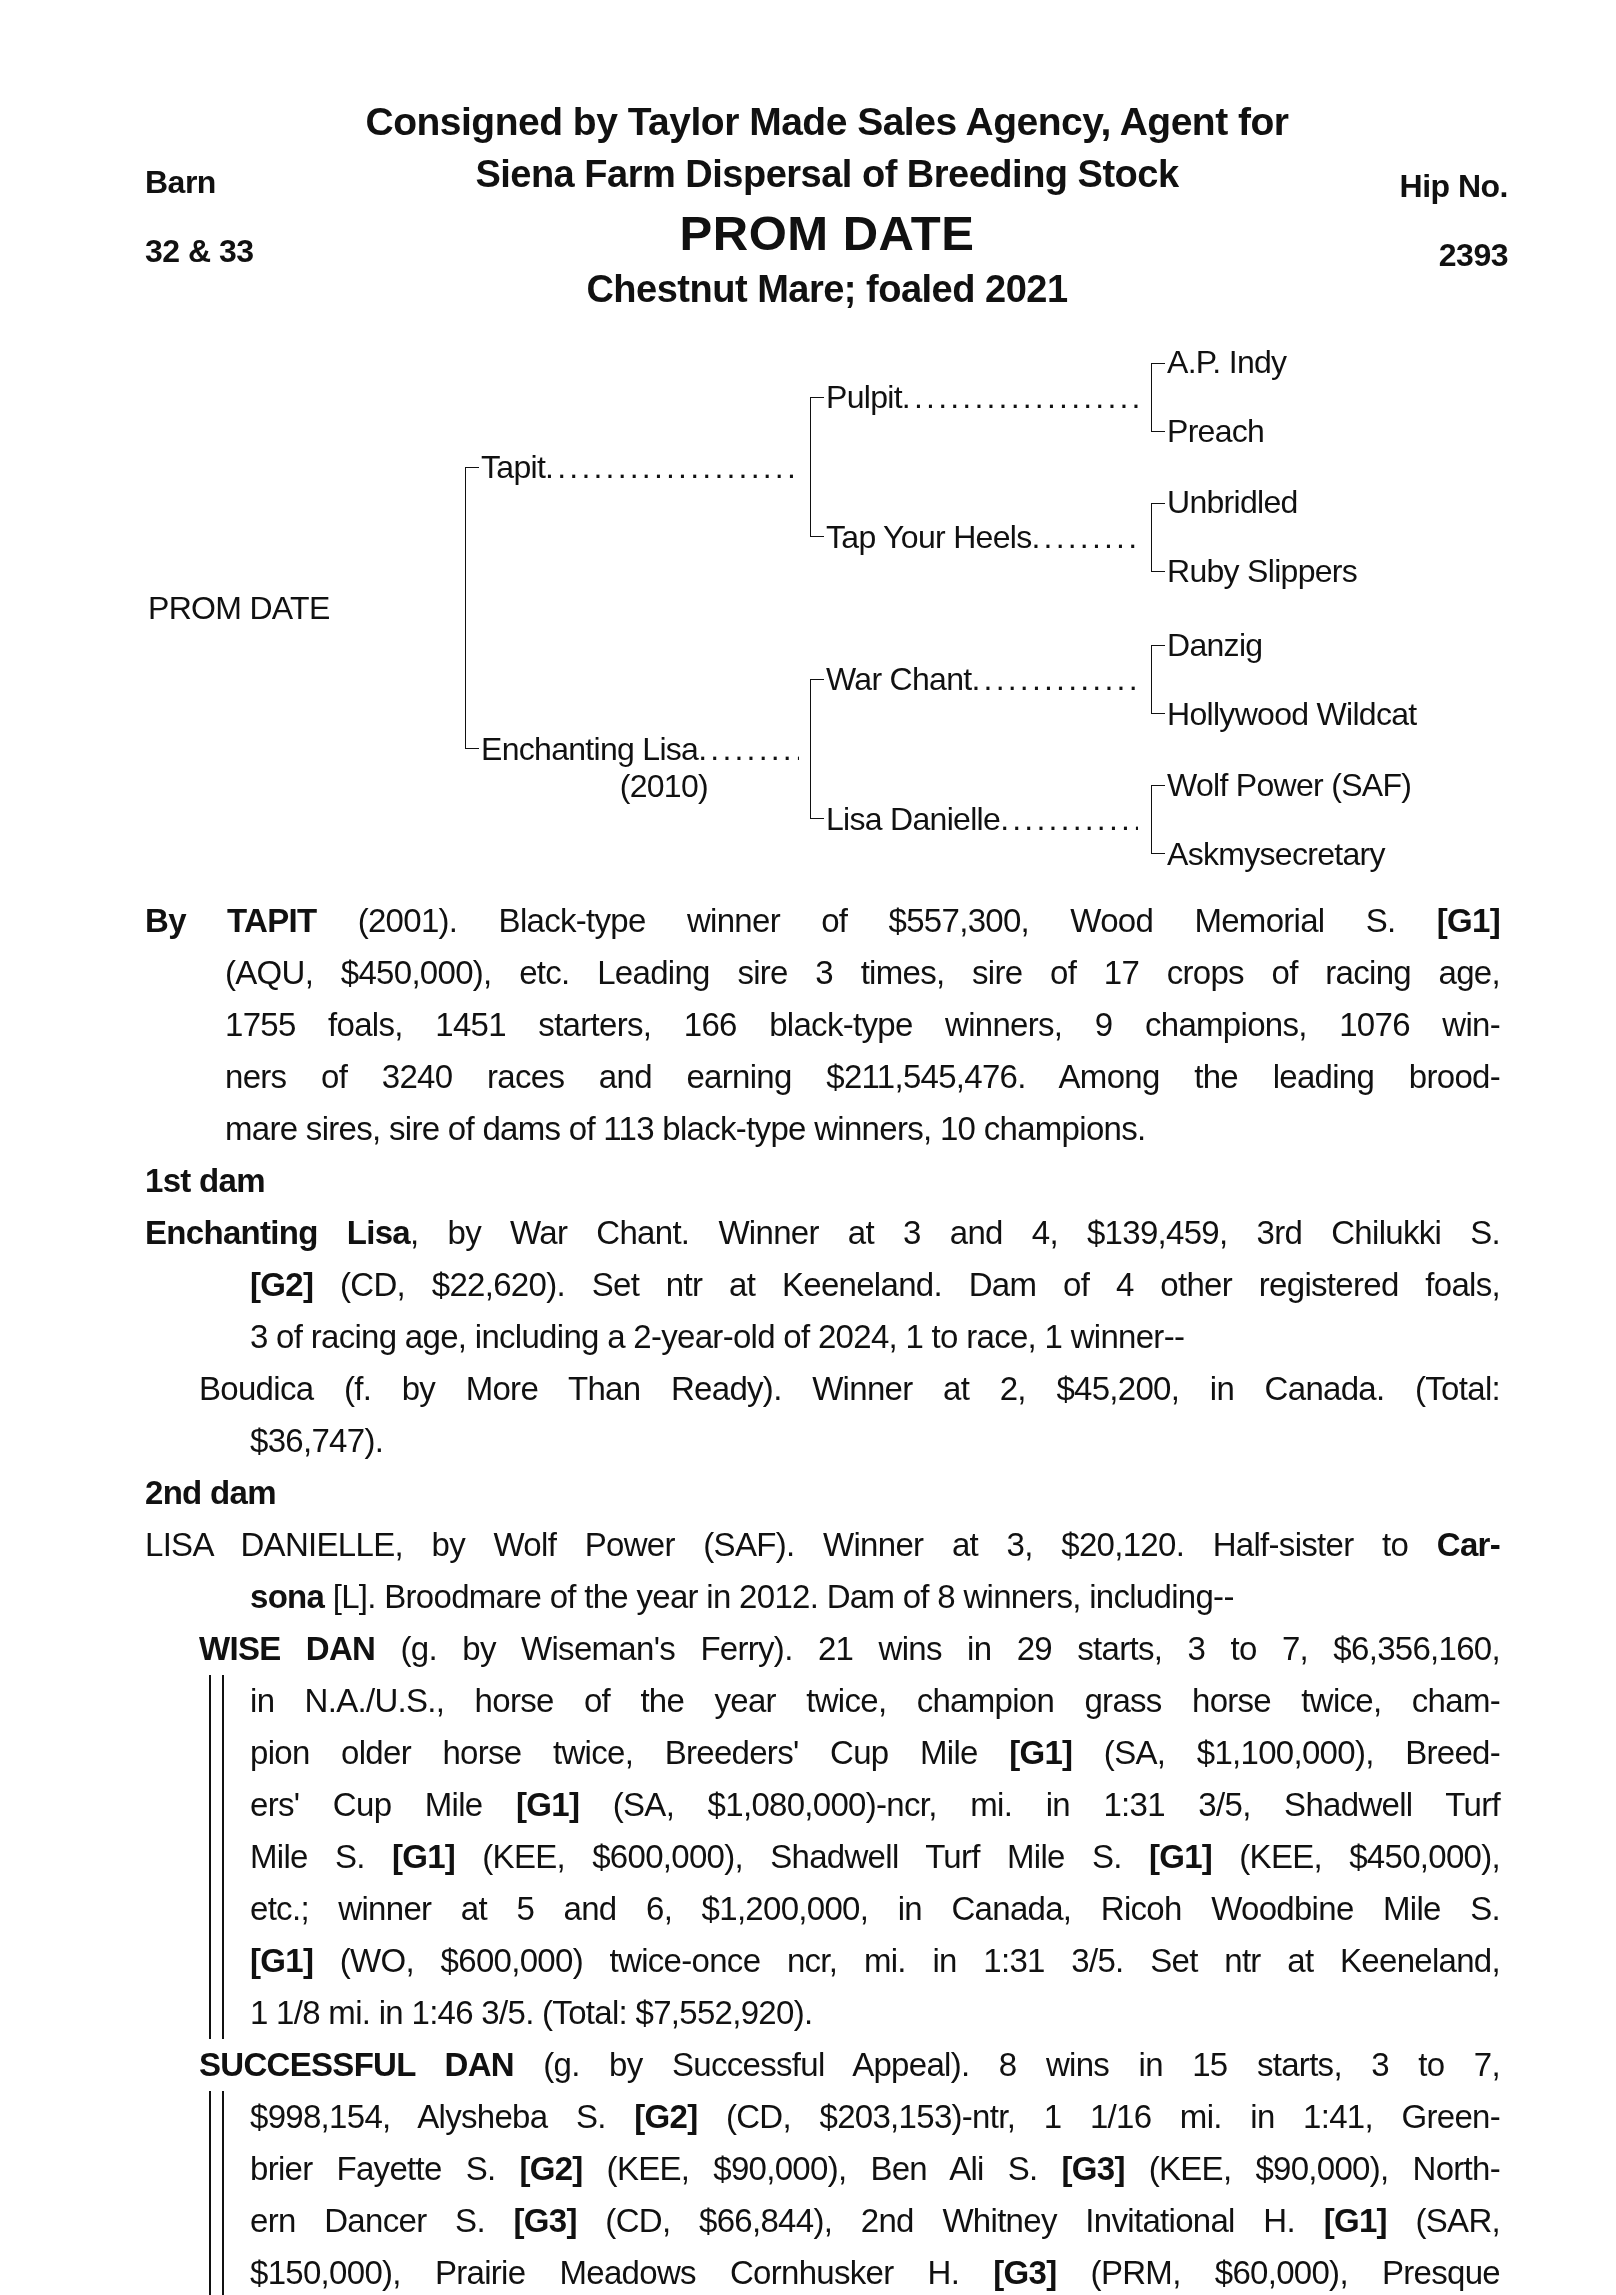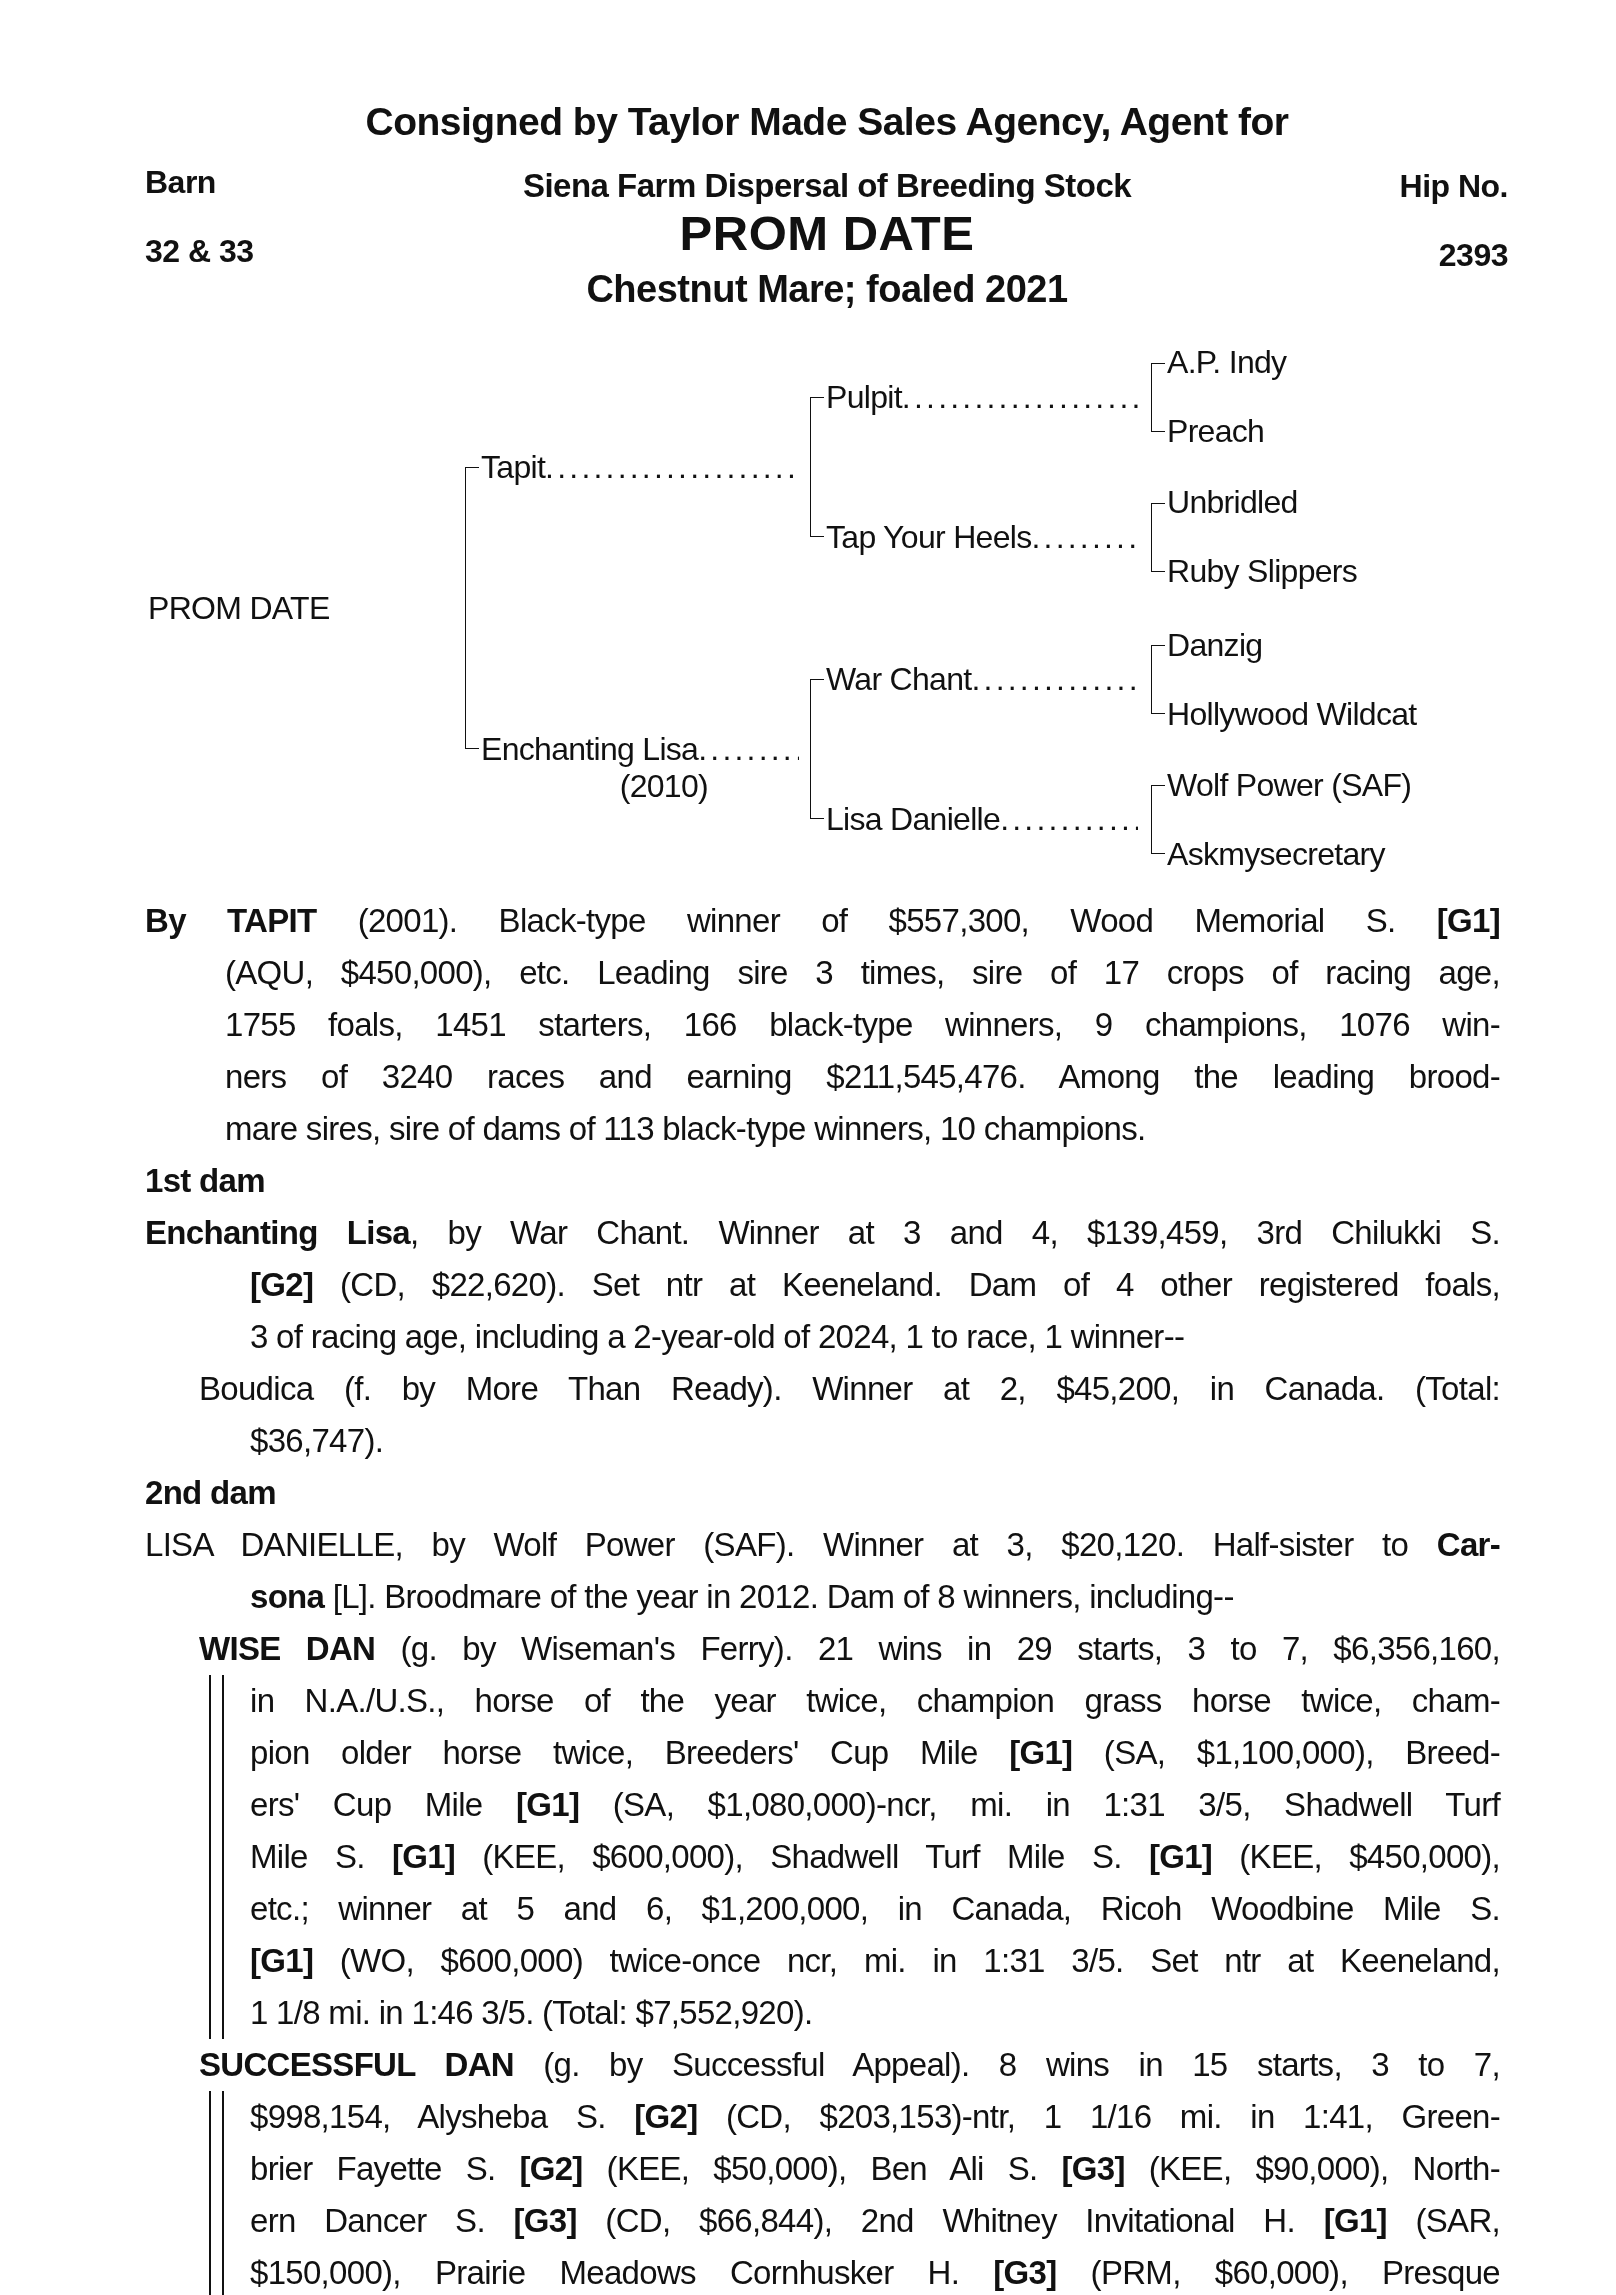--- a/index.html
+++ b/index.html
@@ -4,21 +4,21 @@
 <style>
   html,body{margin:0;padding:0;background:#e8e8e8;}
   .page{
     position:relative;width:1616px;height:3227px;background:#ffffff;
     font-family:"Liberation Sans","DejaVu Sans",sans-serif;color:#111;
     overflow:hidden;
   }
   
   .hdr{position:absolute;left:145px;width:1364px;text-align:center;font-weight:bold;margin-top:12px;}
   .consign1{top:88px;font-size:39px;letter-spacing:-0.5px;}
-  .consign2{top:155px;font-size:33px;letter-spacing:-0.5px;}
+  .consign2{top:141px;font-size:38px;letter-spacing:-0.5px;}
   .horse-title{top:193px;font-size:49px;letter-spacing:0.5px;}
   .horse-desc{top:256px;font-size:38px;letter-spacing:-0.5px;}
   .corner{position:absolute;font-weight:bold;font-size:32px;line-height:69px;letter-spacing:-0.5px;}
   .corner.left{left:145px;top:148px;text-align:left;}
   .corner.right{right:108px;top:152px;text-align:right;}
   
   .ped{position:absolute;font-size:32px;line-height:37px;letter-spacing:-0.7px;display:flex;align-items:baseline;white-space:nowrap;}
   .c1{left:148px;width:294px;}
   .c2{left:481px;width:318px;}
   .c3{left:826px;width:312px;}
@@ -156,20 +156,20 @@
     <div class="ln h1 j bar"><span>in N.A./U.S., horse of the year twice, champion grass horse twice, cham-</span></div>
     <div class="ln h1 j bar"><span>pion older horse twice, Breeders' Cup Mile </span><span class="b">[G1]</span><span> (SA, $1,100,000), Breed-</span></div>
     <div class="ln h1 j bar"><span>ers' Cup Mile </span><span class="b">[G1]</span><span> (SA, $1,080,000)-ncr, mi. in 1:31 3/5, Shadwell Turf</span></div>
     <div class="ln h1 j bar"><span>Mile S. </span><span class="b">[G1]</span><span> (KEE, $600,000), Shadwell Turf Mile S. </span><span class="b">[G1]</span><span> (KEE, $450,000),</span></div>
     <div class="ln h1 j bar"><span>etc.; winner at 5 and 6, $1,200,000, in Canada, Ricoh Woodbine Mile S.</span></div>
     <div class="ln h1 j bar"><span class="b">[G1]</span><span> (WO, $600,000) twice-once ncr, mi. in 1:31 3/5. Set ntr at Keeneland,</span></div>
     <div class="ln h1 bar"><span>1 1/8 mi. in 1:46 3/5. (Total: $7,552,920).</span></div>
 
     <div class="ln x1 j"><span class="b">SUCCESSFUL DAN</span><span> (g. by Successful Appeal). 8 wins in 15 starts, 3 to 7,</span></div>
     <div class="ln h1 j bar"><span>$998,154, Alysheba S. </span><span class="b">[G2]</span><span> (CD, $203,153)-ntr, 1 1/16 mi. in 1:41, Green-</span></div>
-    <div class="ln h1 j bar"><span>brier Fayette S. </span><span class="b">[G2]</span><span> (KEE, $50,000), Ben Ali S. </span><span class="b">[G3]</span><span> (KEE, $90,000), North-</span></div>
+    <div class="ln h1 j bar"><span>brier Fayette S. </span><span class="b">[G2]</span><span> (KEE, $90,000), Ben Ali S. </span><span class="b">[G3]</span><span> (KEE, $90,000), North-</span></div>
     <div class="ln h1 j bar"><span>ern Dancer S. </span><span class="b">[G3]</span><span> (CD, $66,844), 2nd Whitney Invitational H. </span><span class="b">[G1]</span><span> (SAR,</span></div>
     <div class="ln h1 j bar"><span>$150,000), Prairie Meadows Cornhusker H. </span><span class="b">[G3]</span><span> (PRM, $60,000), Presque</span></div>
 
   </div>
 
 </div>
 
 
 </body></html>

